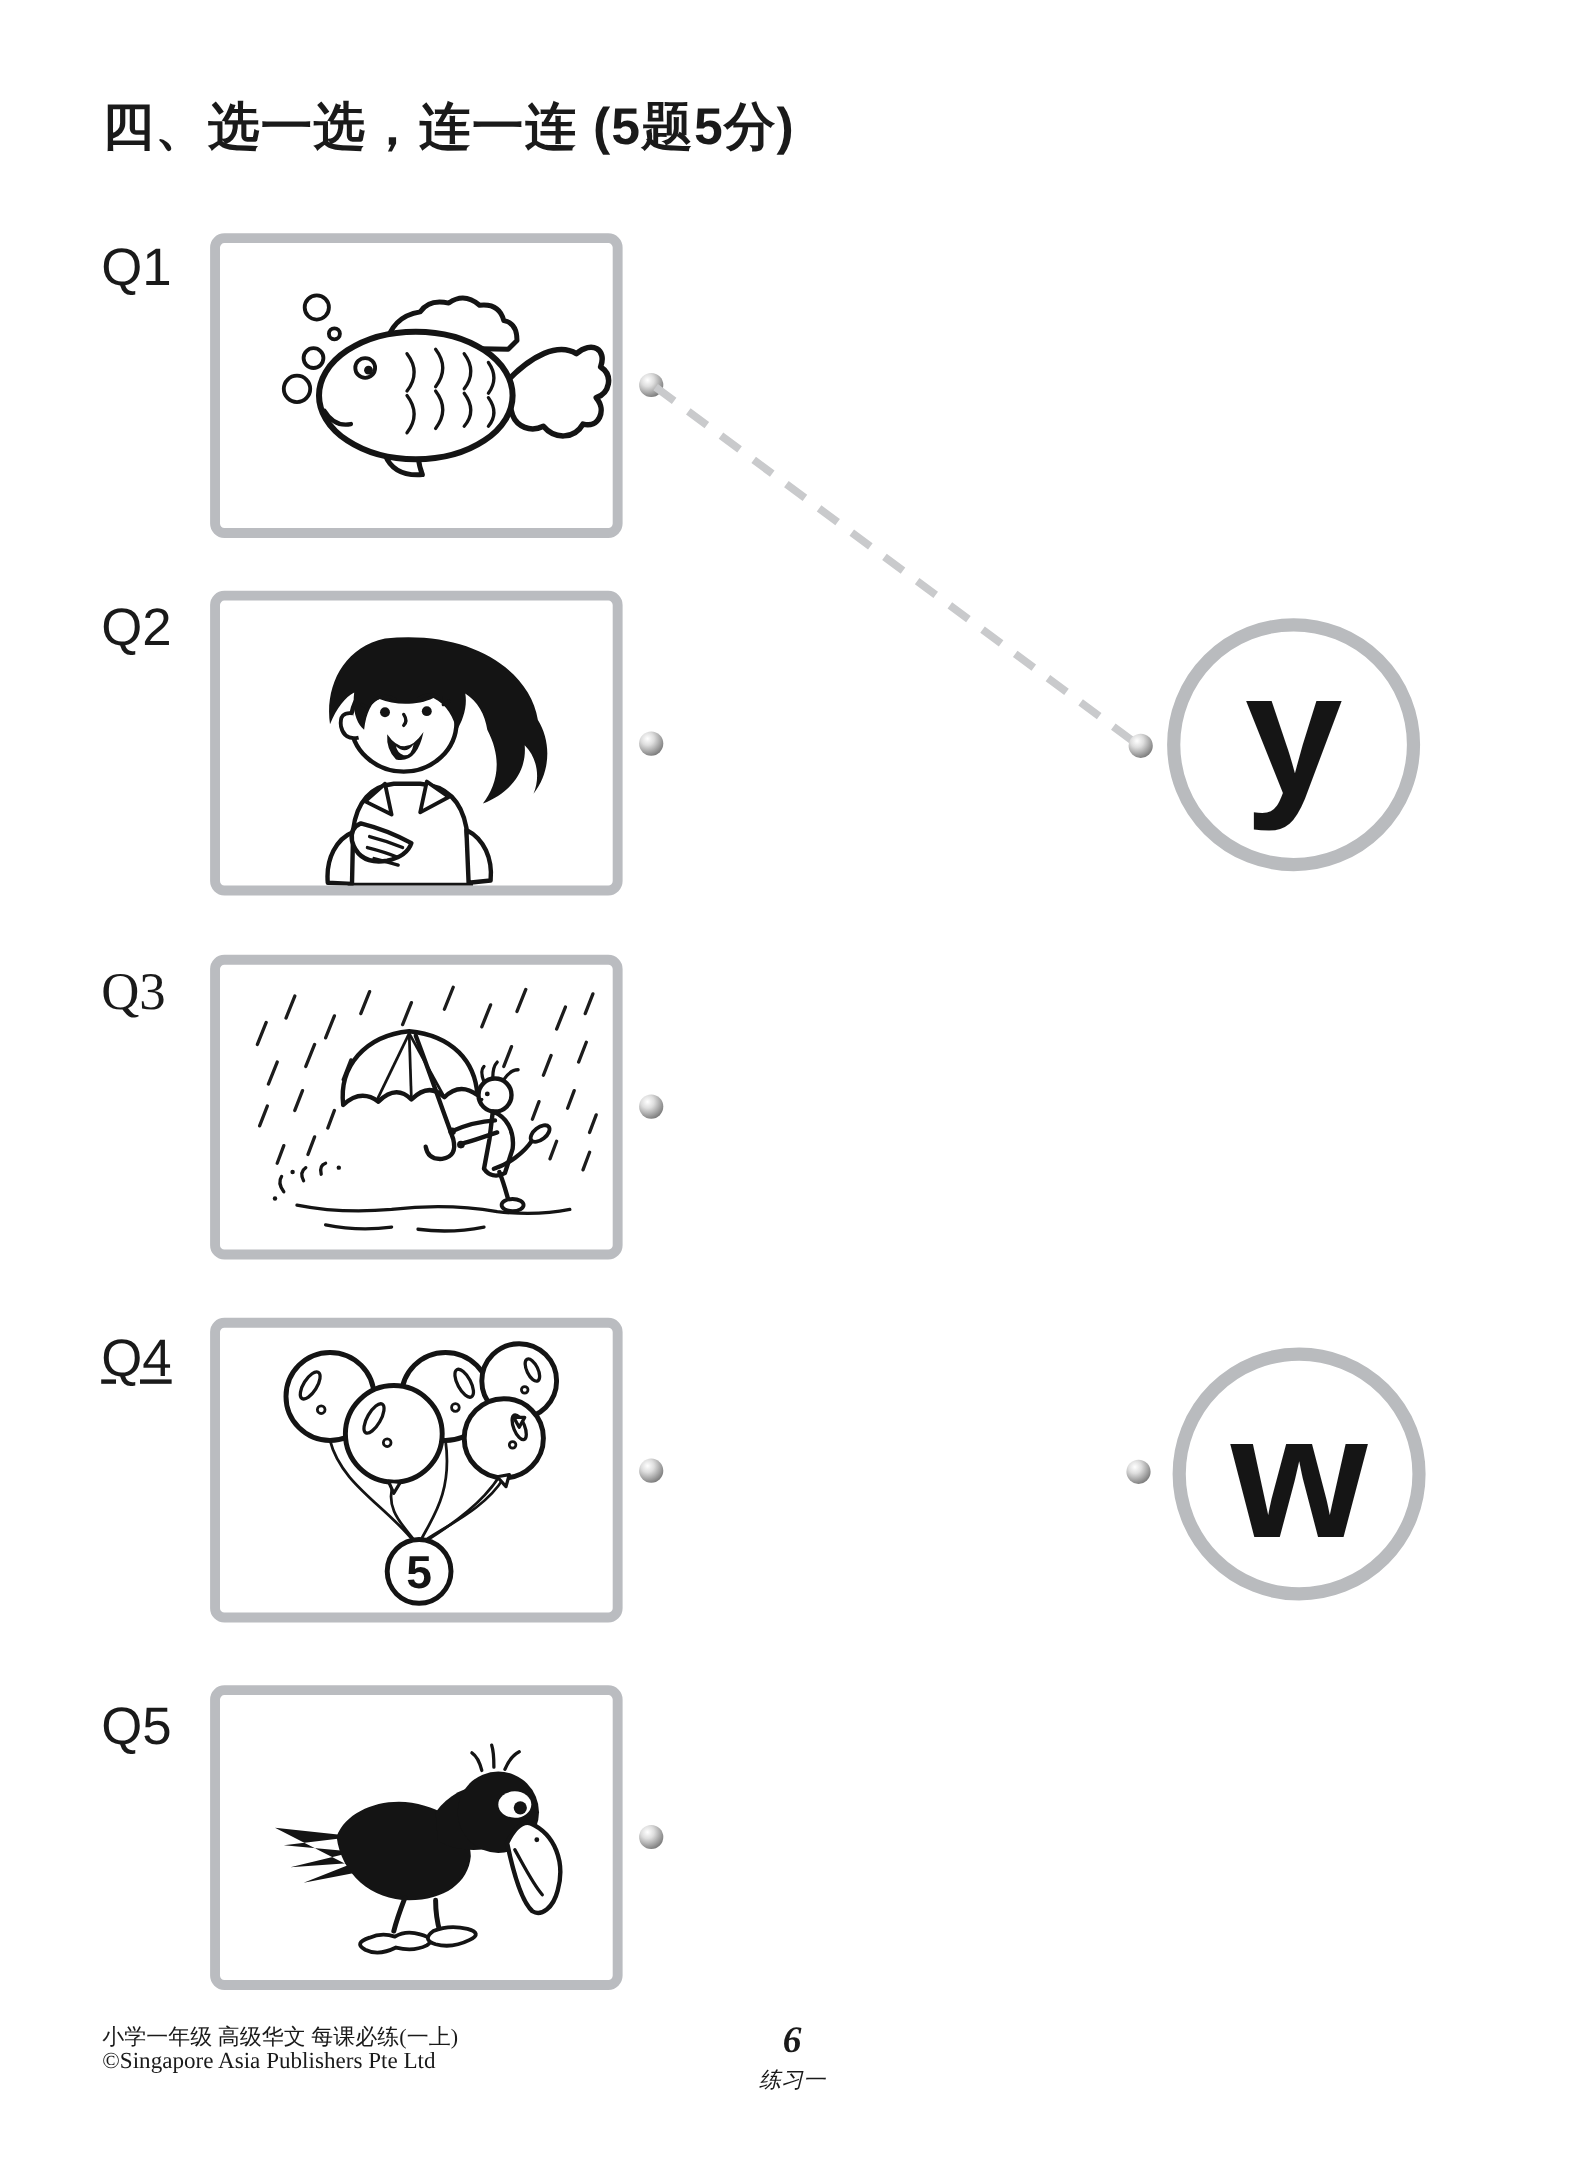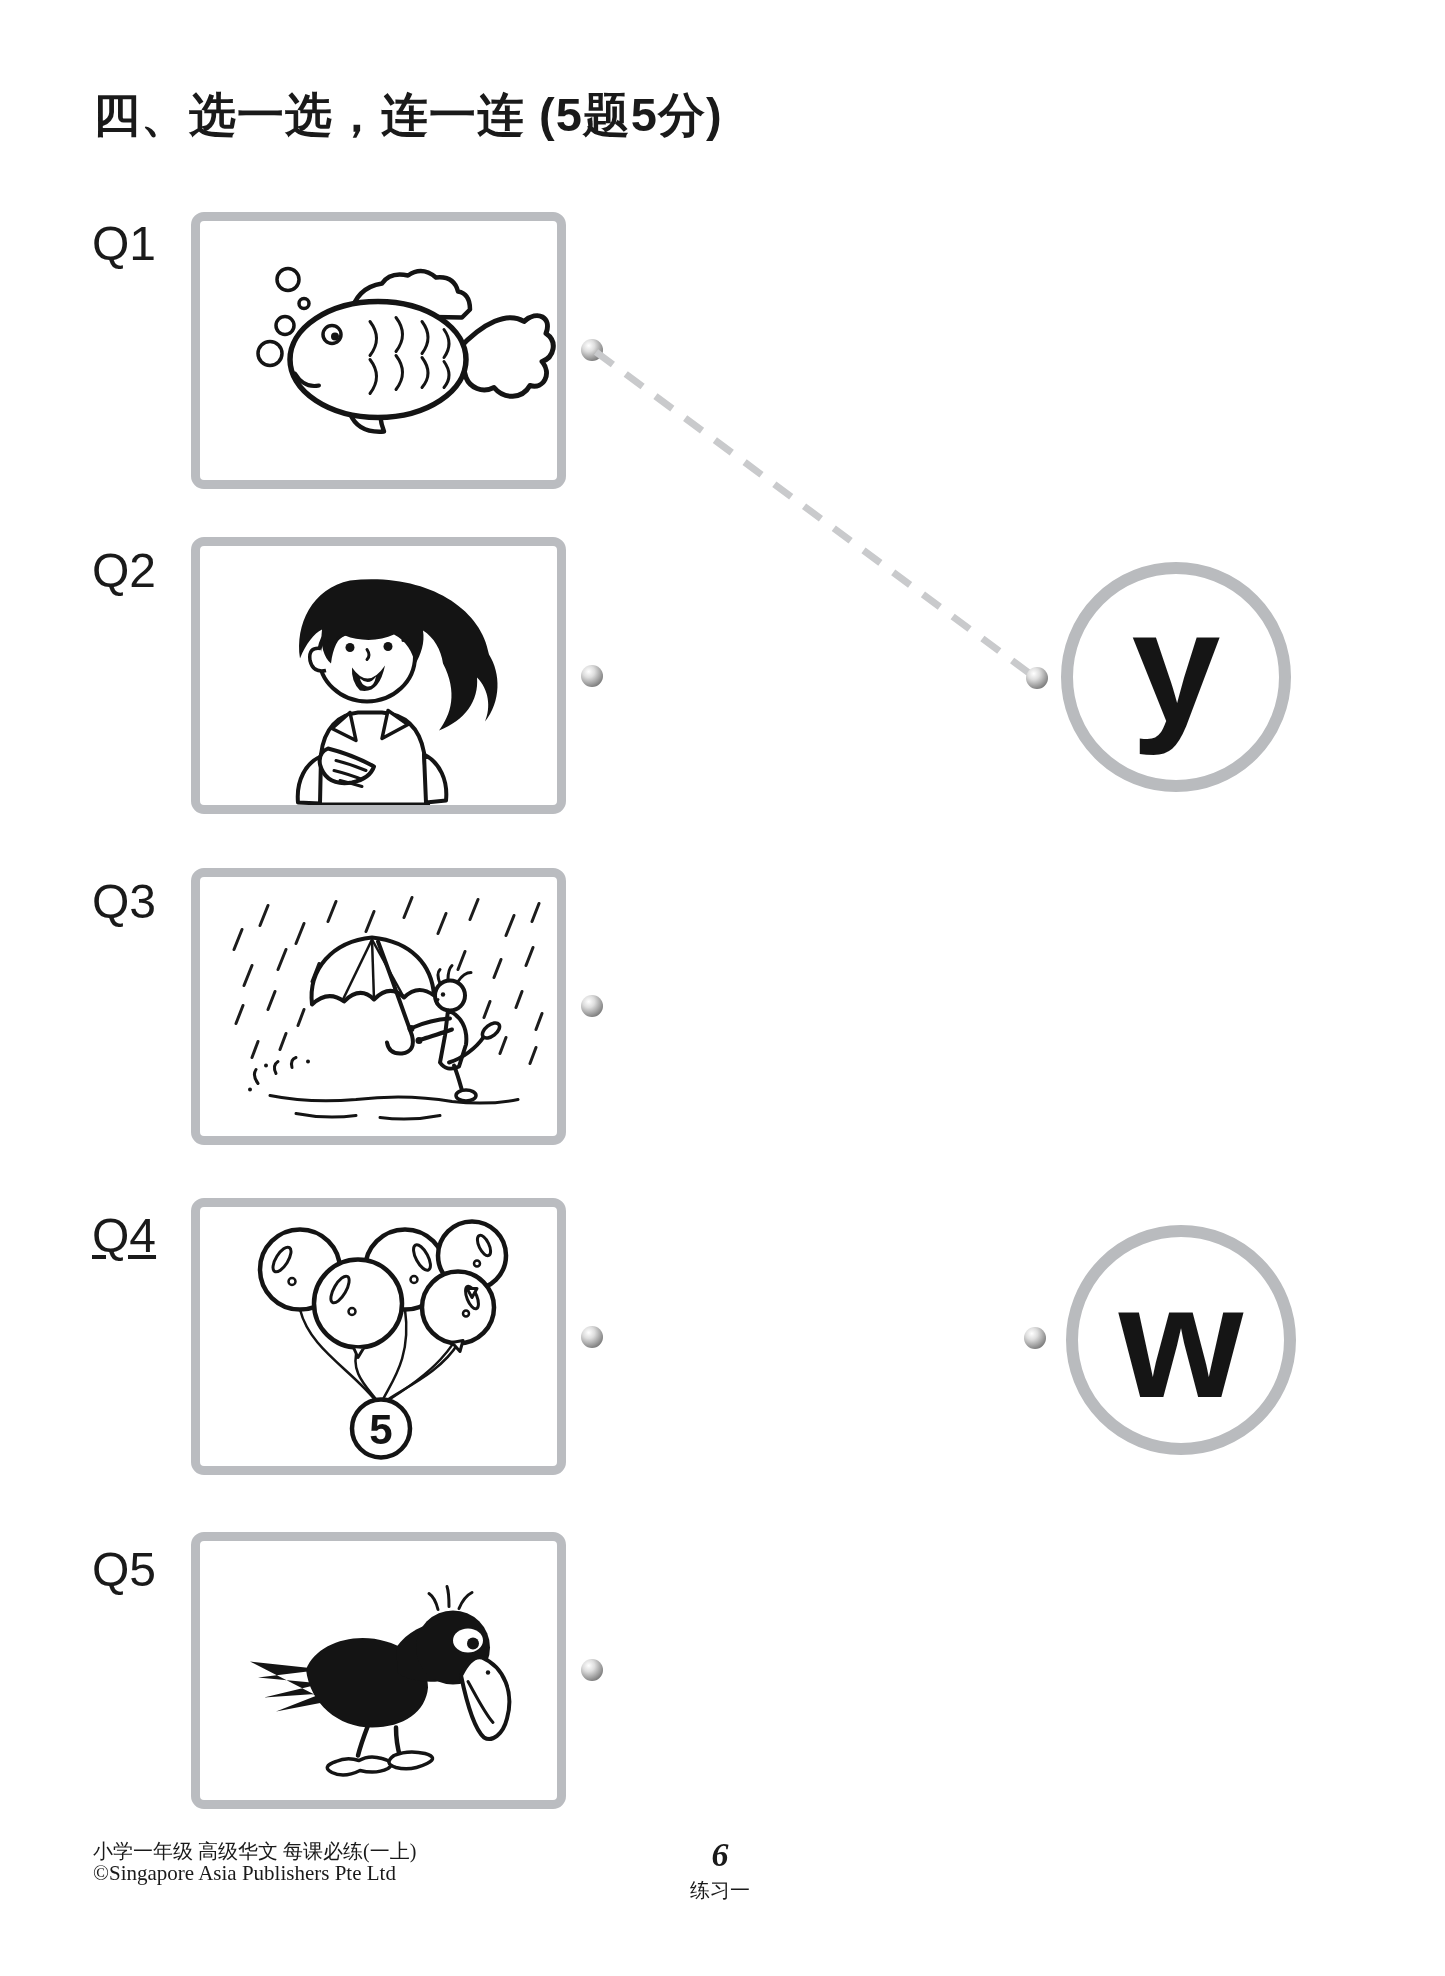--- a/index.html
+++ b/index.html
@@ -13,21 +13,21 @@
   .dot{position:absolute;width:22px;height:22px;border-radius:50%;
        background:radial-gradient(circle at 35% 30%, #ffffff 0%, #dedede 28%, #9a9a9a 62%, #6c6c6c 85%, #8d8d8d 100%);}
   .opt-circle{position:absolute;width:230px;height:230px;box-sizing:border-box;border:12px solid #b9bbbe;
               border-radius:50%;background:#ffffff;display:flex;align-items:center;justify-content:center;}
   .opt-letter{font-size:160px;font-weight:bold;line-height:1;color:#151515;transform:translateY(-10px);}
   .overlay{position:absolute;left:0;top:0;pointer-events:none;}
   .footer-series{position:absolute;left:93px;top:1838px;font-size:20px;font-family:"Liberation Serif",serif;}
   .footer-copy{position:absolute;left:93px;top:1861px;font-size:21px;font-family:"Liberation Serif",serif;text-align:center;}
   .page-num{position:absolute;left:690px;top:1836px;width:60px;text-align:center;font-size:34px;font-weight:bold;
             font-style:italic;font-family:"Liberation Serif",serif;}
-  .exercise{position:absolute;left:668px;top:1877px;width:104px;text-align:center;font-size:20px;
+  .exercise{position:absolute;left:668px;top:1877px;width:104px;text-align:center;font-size:20px;font-style:italic;
             font-family:"Liberation Serif",serif;}
 </style>
 </head>
 <body>
 
 <div class="page">
 
   <div class="title">四、选一选，连一连 (5题5分)</div>
 
   <div class="qlabel" style="top:216px;">Q1</div>
@@ -85,21 +85,21 @@
         <path d="M167,103 q4,6 0,10"></path>
       </g>
       <circle cx="150" cy="101" r="4.5" fill="#141414"></circle>
       <circle cx="188" cy="100" r="4.5" fill="#141414"></circle>
       <path d="M152,121 Q168,144 185,119 Q179,148 160,144 Q151,135 152,121 Z" fill="#141414"></path>
       <path d="M160,132 q9,8 16,-2 q-2,11 -9,10 q-6,-2 -7,-8 Z" fill="#ffffff"></path>
     </svg>
   </div>
   <div class="dot" style="left:581px;top:665px;"></div>
 
-  <div class="qlabel" style="top:874px;">Q3</div>
+  <div class="qlabel" style="top:874px;font-family:Liberation Serif, serif;">Q3</div>
   <div class="qbox" style="top:868px;">
     <svg viewBox="0 0 357 258">
       <g stroke="#1c1c1c" stroke-width="3" stroke-linecap="round" fill="none">
         <path d="M34,72 l8,-20 M60,48 l8,-20 M96,66 l8,-20 M128,44 l8,-20 M166,54 l8,-20 M204,40 l8,-20 M238,56 l8,-20 M270,42 l8,-20 M306,58 l8,-20 M332,44 l7,-18"></path>
         <path d="M44,108 l8,-20 M78,92 l8,-20 M112,104 l7,-18 M148,92 l7,-18 M258,92 l7,-18 M294,100 l7,-18 M326,88 l7,-18"></path>
         <path d="M36,146 l7,-18 M68,132 l7,-18 M98,148 l6,-16 M284,140 l6,-16 M316,130 l6,-16 M336,152 l6,-16"></path>
         <path d="M52,180 l6,-16 M80,172 l6,-16 M300,176 l6,-16 M330,186 l6,-16"></path>
       </g>
       <path d="M112,127 C108,92 132,64 172,60 C212,64 232,88 234,118 q-16,-12 -30,2 q-14,-14 -30,2 q-14,-14 -30,2 q-16,-12 -32,3 Z" fill="#ffffff" stroke="#141414" stroke-width="4" stroke-linejoin="round"></path>
       <g stroke="#141414" stroke-width="2.5" fill="none">

